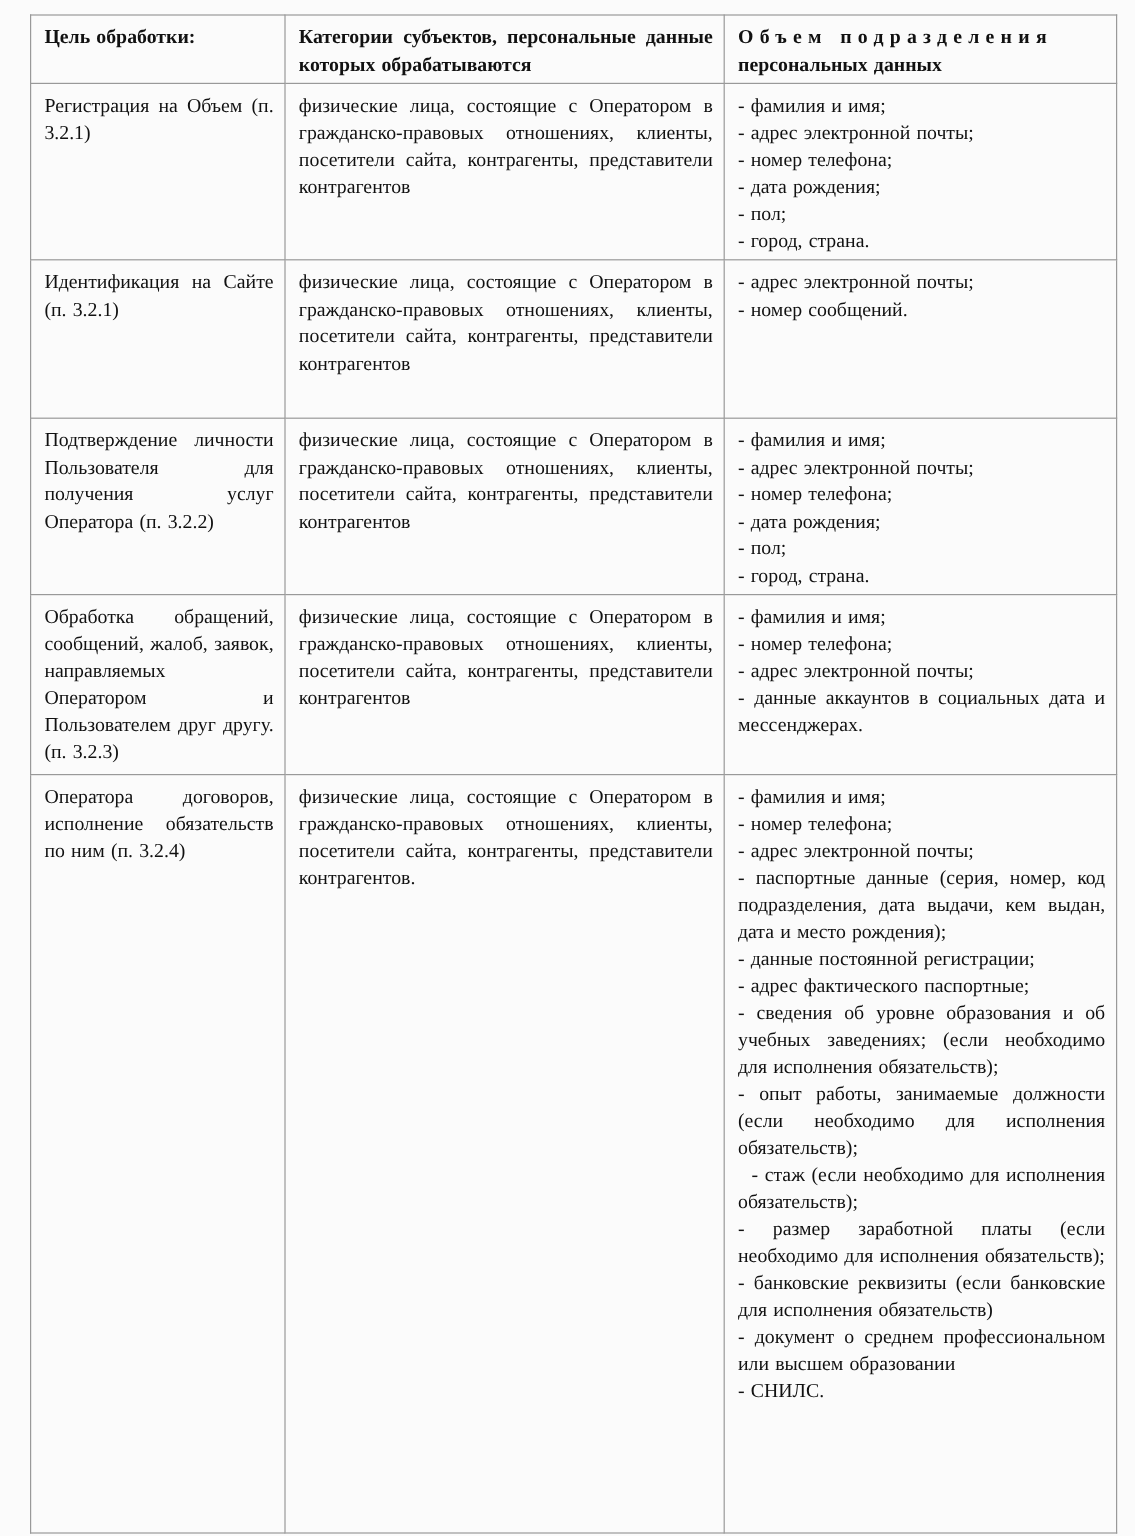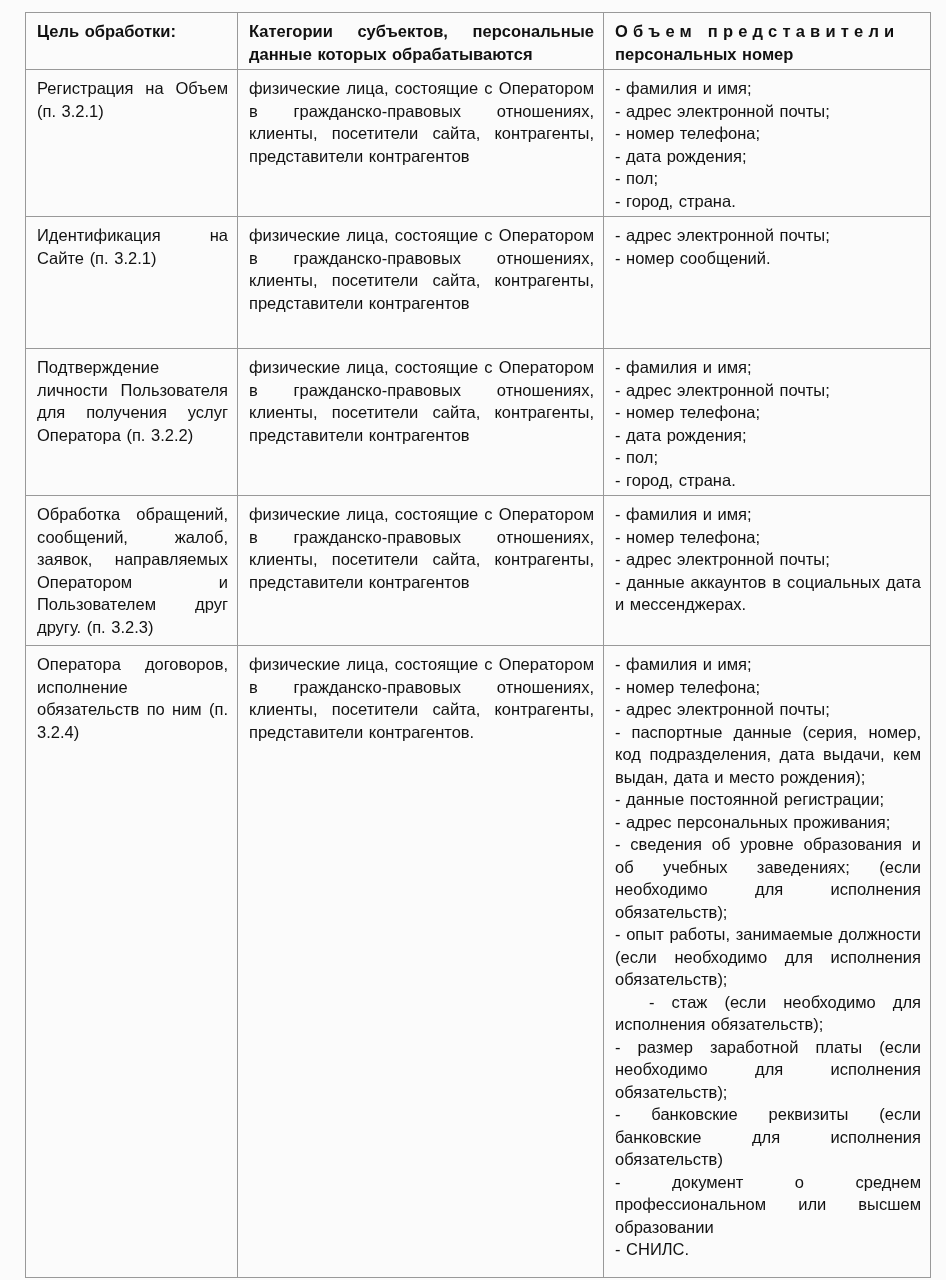--- a/index.html
+++ b/index.html
@@ -8,21 +8,21 @@
     --page-bg: #fbfbfb;
   }
   * { box-sizing: border-box; }
   html, body { margin: 0; padding: 0; background: #ffffff; }
   .page {
     width: 946px;
     height: 1280px;
     background: var(--page-bg);
     overflow: hidden;
     position: relative;
-    font-family: Liberation Sans, sans-serif;
+    font-family: Liberation Serif, serif;
     color: var(--text);
   }
   table.policy-table {
     position: absolute;
     left: 25px;
     top: 12px;
     width: 905px;
     border-collapse: collapse;
     table-layout: fixed;
   }
@@ -65,22 +65,22 @@
         <col class="c1">
         <col class="c2">
         <col class="c3">
       </colgroup>
 
     <tbody>
         <tr class="h-header">
       <th>Цель обработки:</th>
       <th class="justified">Категории субъектов, персональные данные которых обрабатываются</th>
       <th class="volume-header">
-            <span class="item-line">Объем представители</span>
-            <span class="item-line">персональных номер</span>
+            <span class="item-line">Объем подразделения</span>
+            <span class="item-line">персональных данных</span>
           </th>
     </tr>
 
     <tr class="h-r0">
       <td>Регистрация на Объем (п. 3.2.1)</td>
       <td>физические лица, состоящие с Оператором в гражданско-правовых отношениях, клиенты, посетители сайта, контрагенты, представители контрагентов</td>
       <td>
             <span class="item-line">- фамилия и имя;</span>
             <span class="item-line">- адрес электронной почты;</span>
             <span class="item-line">- номер телефона;</span>
@@ -125,21 +125,21 @@
 
     <tr class="h-r4">
       <td>Оператора договоров, исполнение обязательств по ним (п. 3.2.4)</td>
       <td>физические лица, состоящие с Оператором в гражданско-правовых отношениях, клиенты, посетители сайта, контрагенты, представители контрагентов.</td>
       <td>
             <span class="item-line">- фамилия и имя;</span>
             <span class="item-line">- номер телефона;</span>
             <span class="item-line">- адрес электронной почты;</span>
             <span class="item-line">- паспортные данные (серия, номер, код подразделения, дата выдачи, кем выдан, дата и место рождения);</span>
             <span class="item-line">- данные постоянной регистрации;</span>
-            <span class="item-line">- адрес персональных проживания;</span>
+            <span class="item-line">- адрес фактического паспортные;</span>
             <span class="item-line">- сведения об уровне образования и об учебных заведениях; (если необходимо для исполнения обязательств);</span>
             <span class="item-line">- опыт работы, занимаемые должности (если необходимо для исполнения обязательств);</span>
             <span class="item-line">&nbsp;&nbsp;- стаж (если необходимо для исполнения обязательств);</span>
             <span class="item-line">- размер заработной платы (если необходимо для исполнения обязательств);</span>
             <span class="item-line">- банковские реквизиты (если банковские для исполнения обязательств)</span>
             <span class="item-line">- документ о среднем профессиональном или высшем образовании</span>
             <span class="item-line">- СНИЛС.</span>
           </td>
     </tr>
   </tbody>

